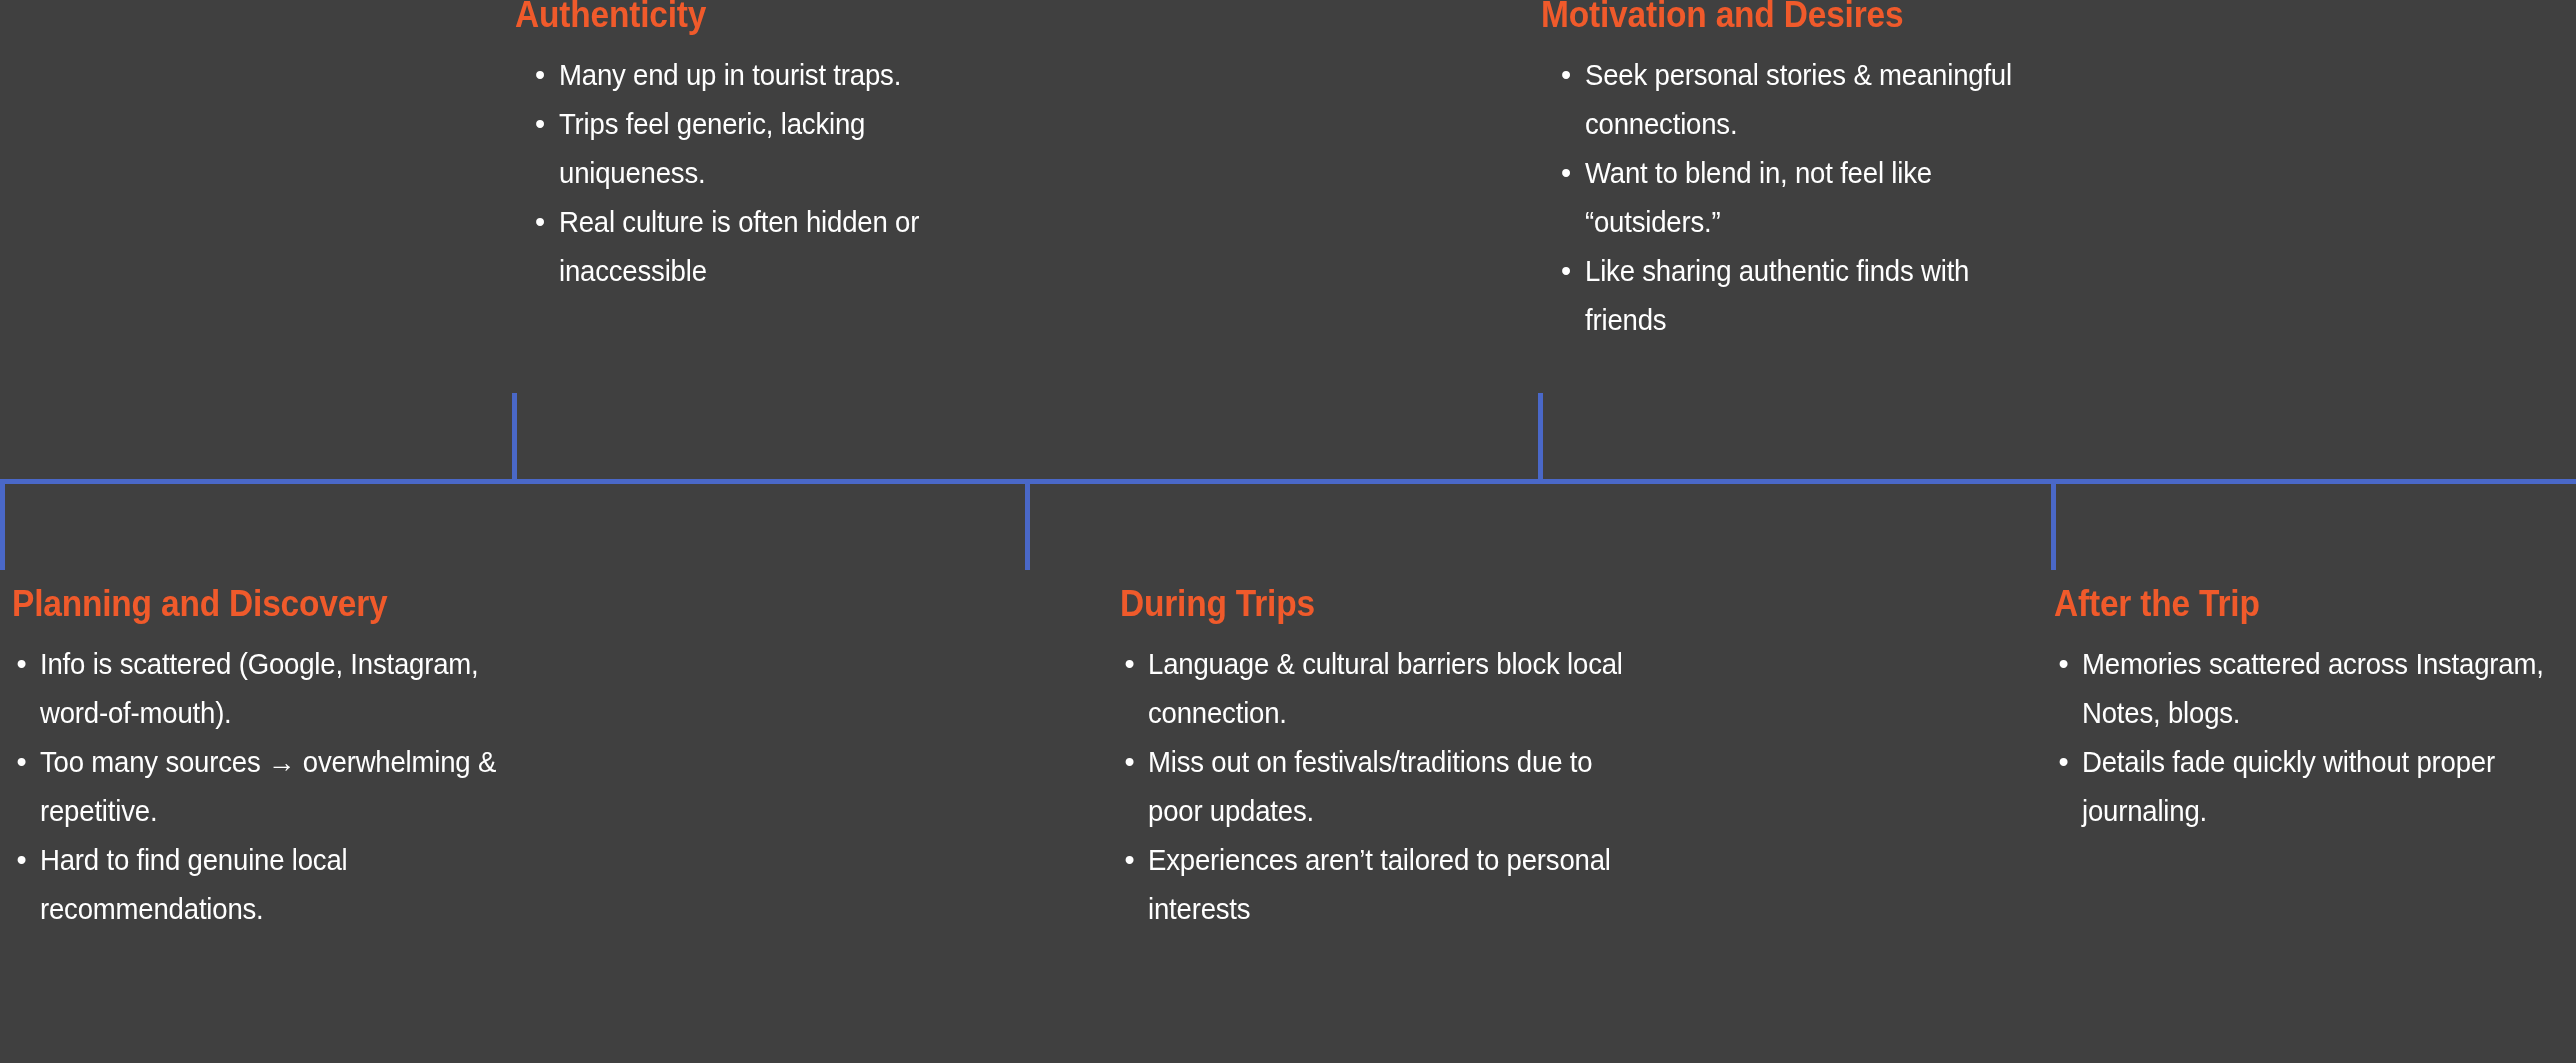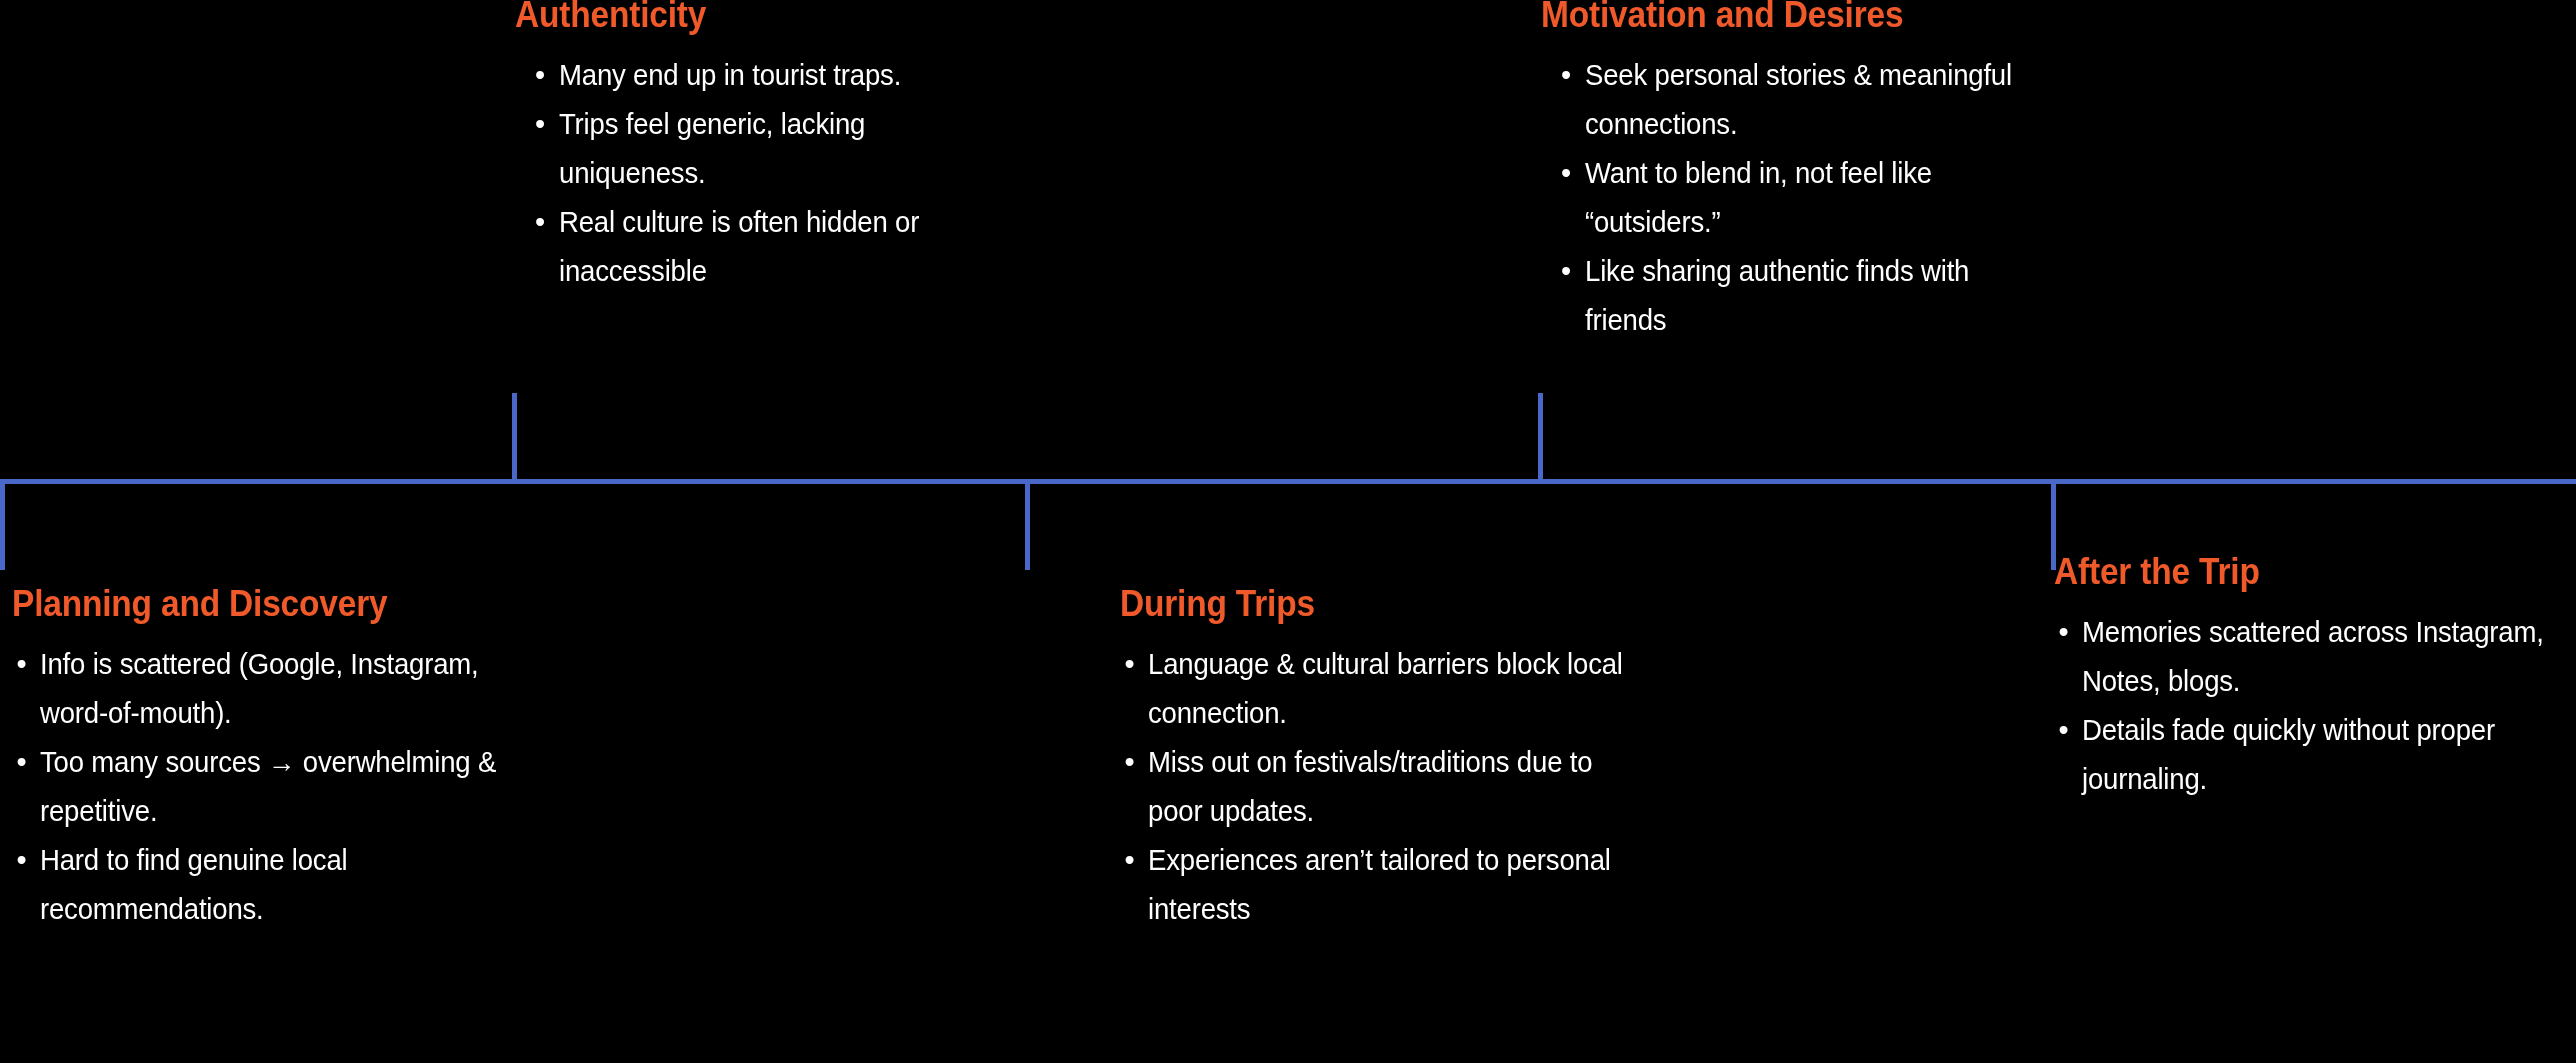--- a/index.html
+++ b/index.html
@@ -2,21 +2,21 @@
 <html style="font-size:12.4px"><head>
 <meta charset="utf-8">
 <style>
   * { margin:0; padding:0; box-sizing:border-box; }
   html, body {
     width:2576px; height:1063px;
     background:#4C6872;
     font-family:"Liberation Sans", sans-serif;
     overflow:hidden;
   }
-  #stage { position:relative; width:2576px; height:1063px; background:#000000; }
+  #stage { position:relative; width:2576px; height:1063px; background:#404040; }
 
   
   .tl-h {
     position:absolute; left:0; top:479px;
     width:2576px; height:4.6px; background:#4A68C8;
   }
   .tl-v {
     position:absolute; width:4.6px; background:#4A68C8;
   }
   .tl-v.up-a   { left:512px;  top:393px; height:88px; }
@@ -68,21 +68,21 @@
     transform-origin:left top;
   }
 
   
   .top-a { left:515px;  top:-4.6px;  width:525px; }
   .top-b { left:1541px; top:-4.6px;  width:525px; }
 
   
   .bot-a { left:12px;    top:584px; width:519px; }
   .bot-b { left:1088px; top:584px; width:541px;margin-left:32px; }
-  .bot-c { left:2054px; top:552px; width:522px; }
+  .bot-c { left:2054px; top:584px; width:522px; }
 
   .bot-a .blk-list li { padding-left:28px; }
   .bot-a .blk-list li .bullet { left:4.6px; }
   .bot-b .blk-list li { padding-left:28px; }
   .bot-b .blk-list li .bullet { left:4.6px; }
   .bot-c .blk-list li { padding-left:28px; }
   .bot-c .blk-list li .bullet { left:4.6px; }
 </style>
 </head>
 <body>

